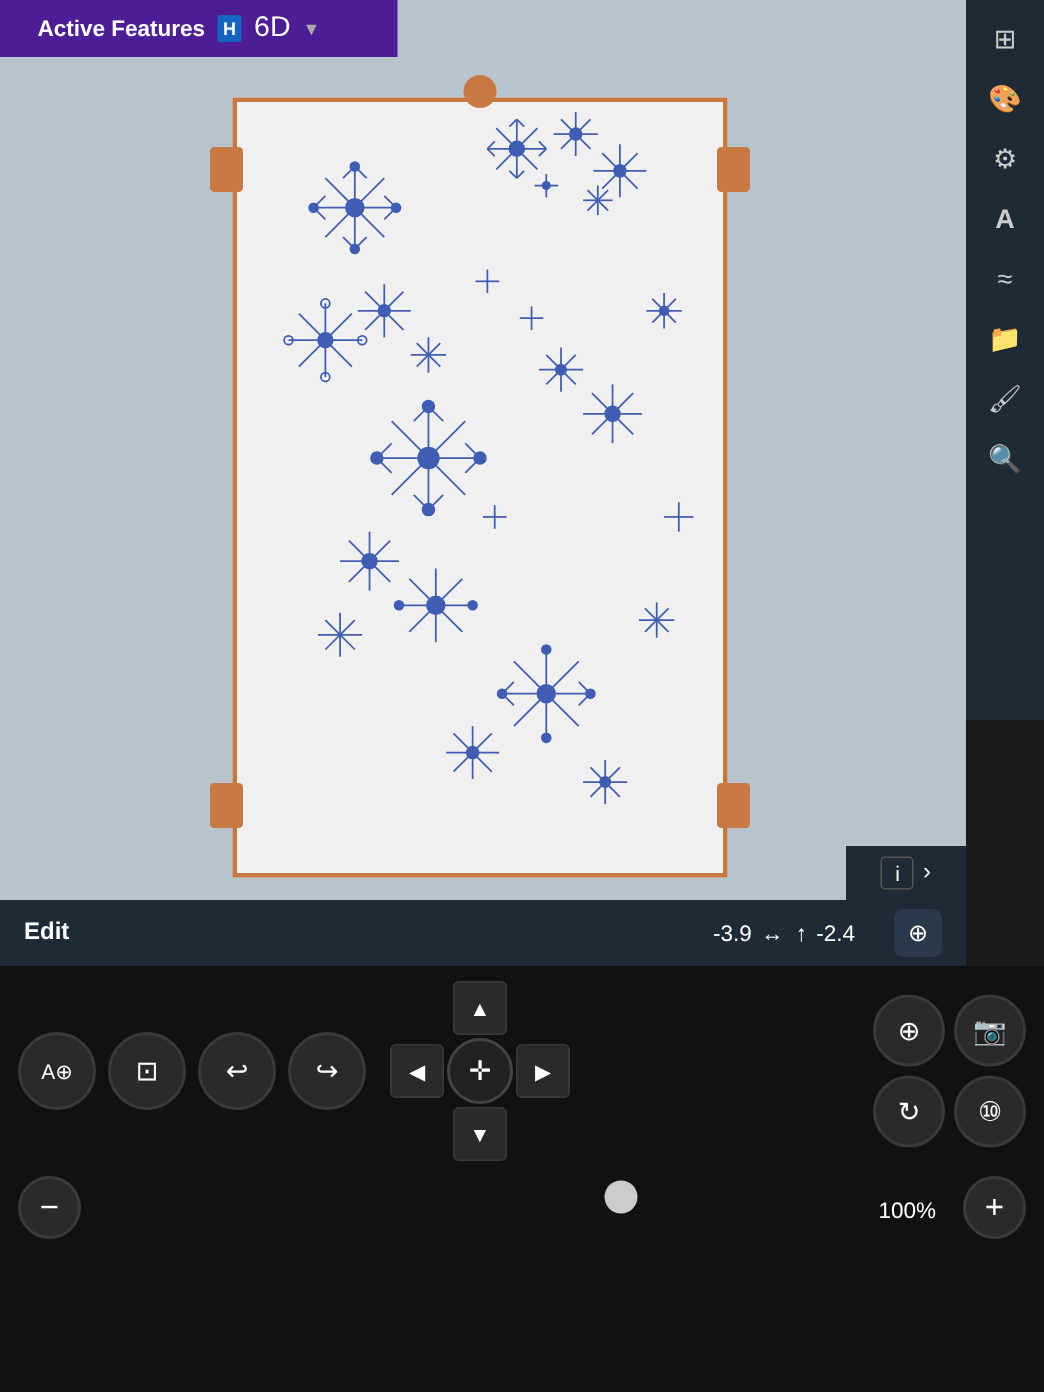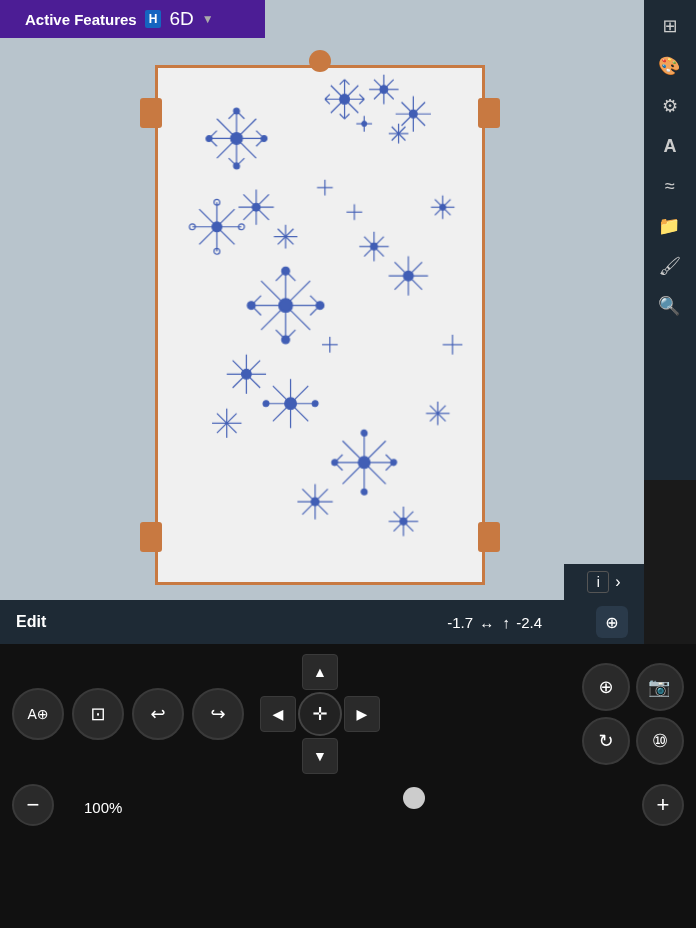--- a/index.html
+++ b/index.html
@@ -180,21 +180,21 @@
     .status-bar {
       position: absolute;
       top: 600px;
       left: 0;
       width: 644px;
       height: 44px;
       background: #1e2a35;
       display: flex;
       align-items: center;
       padding: 0 16px;
-      gap: 34px;
+      gap: 6px;
       z-index: 10;
     }
     .status-edit {
       color: #fff;
       font-size: 16px;
       font-weight: bold;
     }
     .status-coords {
       color: #fff;
       font-size: 15px;
@@ -343,21 +343,21 @@
       left: 60%;
       width: 22px;
       height: 22px;
       background: #ccc;
       border-radius: 50%;
       cursor: pointer;
     }
     .zoom-label {
       color: #fff;
       font-size: 15px;
-      text-align: left;
+      text-align: right;
       margin-top: 4px;
       padding-left: 12px;
     }
 
     
     .bottom-toolbar {
       position: absolute;
       top: 820px;
       left: 0;
       width: 696px;
@@ -648,21 +648,21 @@
   <div class="toolbar-icon" style="font-weight:bold;">A</div>
   <div class="toolbar-icon">≈</div>
   <div class="toolbar-icon">📁</div>
   <div class="toolbar-icon">🖌</div>
   <div class="toolbar-icon">🔍</div>
 </div>
 
 <div class="status-bar">
   <span class="status-edit">Edit</span>
   <div class="status-coords">
-    <span>-1.7</span>
+    <span>-3.9</span>
     <span style="margin:0 2px;">↔</span>
     <span style="margin:0 2px;">↑</span>
     <span>-2.4</span>
   </div>
   <div class="status-move-icon">⊕</div>
 </div>
 
 <div class="controls-area">
   <div class="controls-row1">
 

